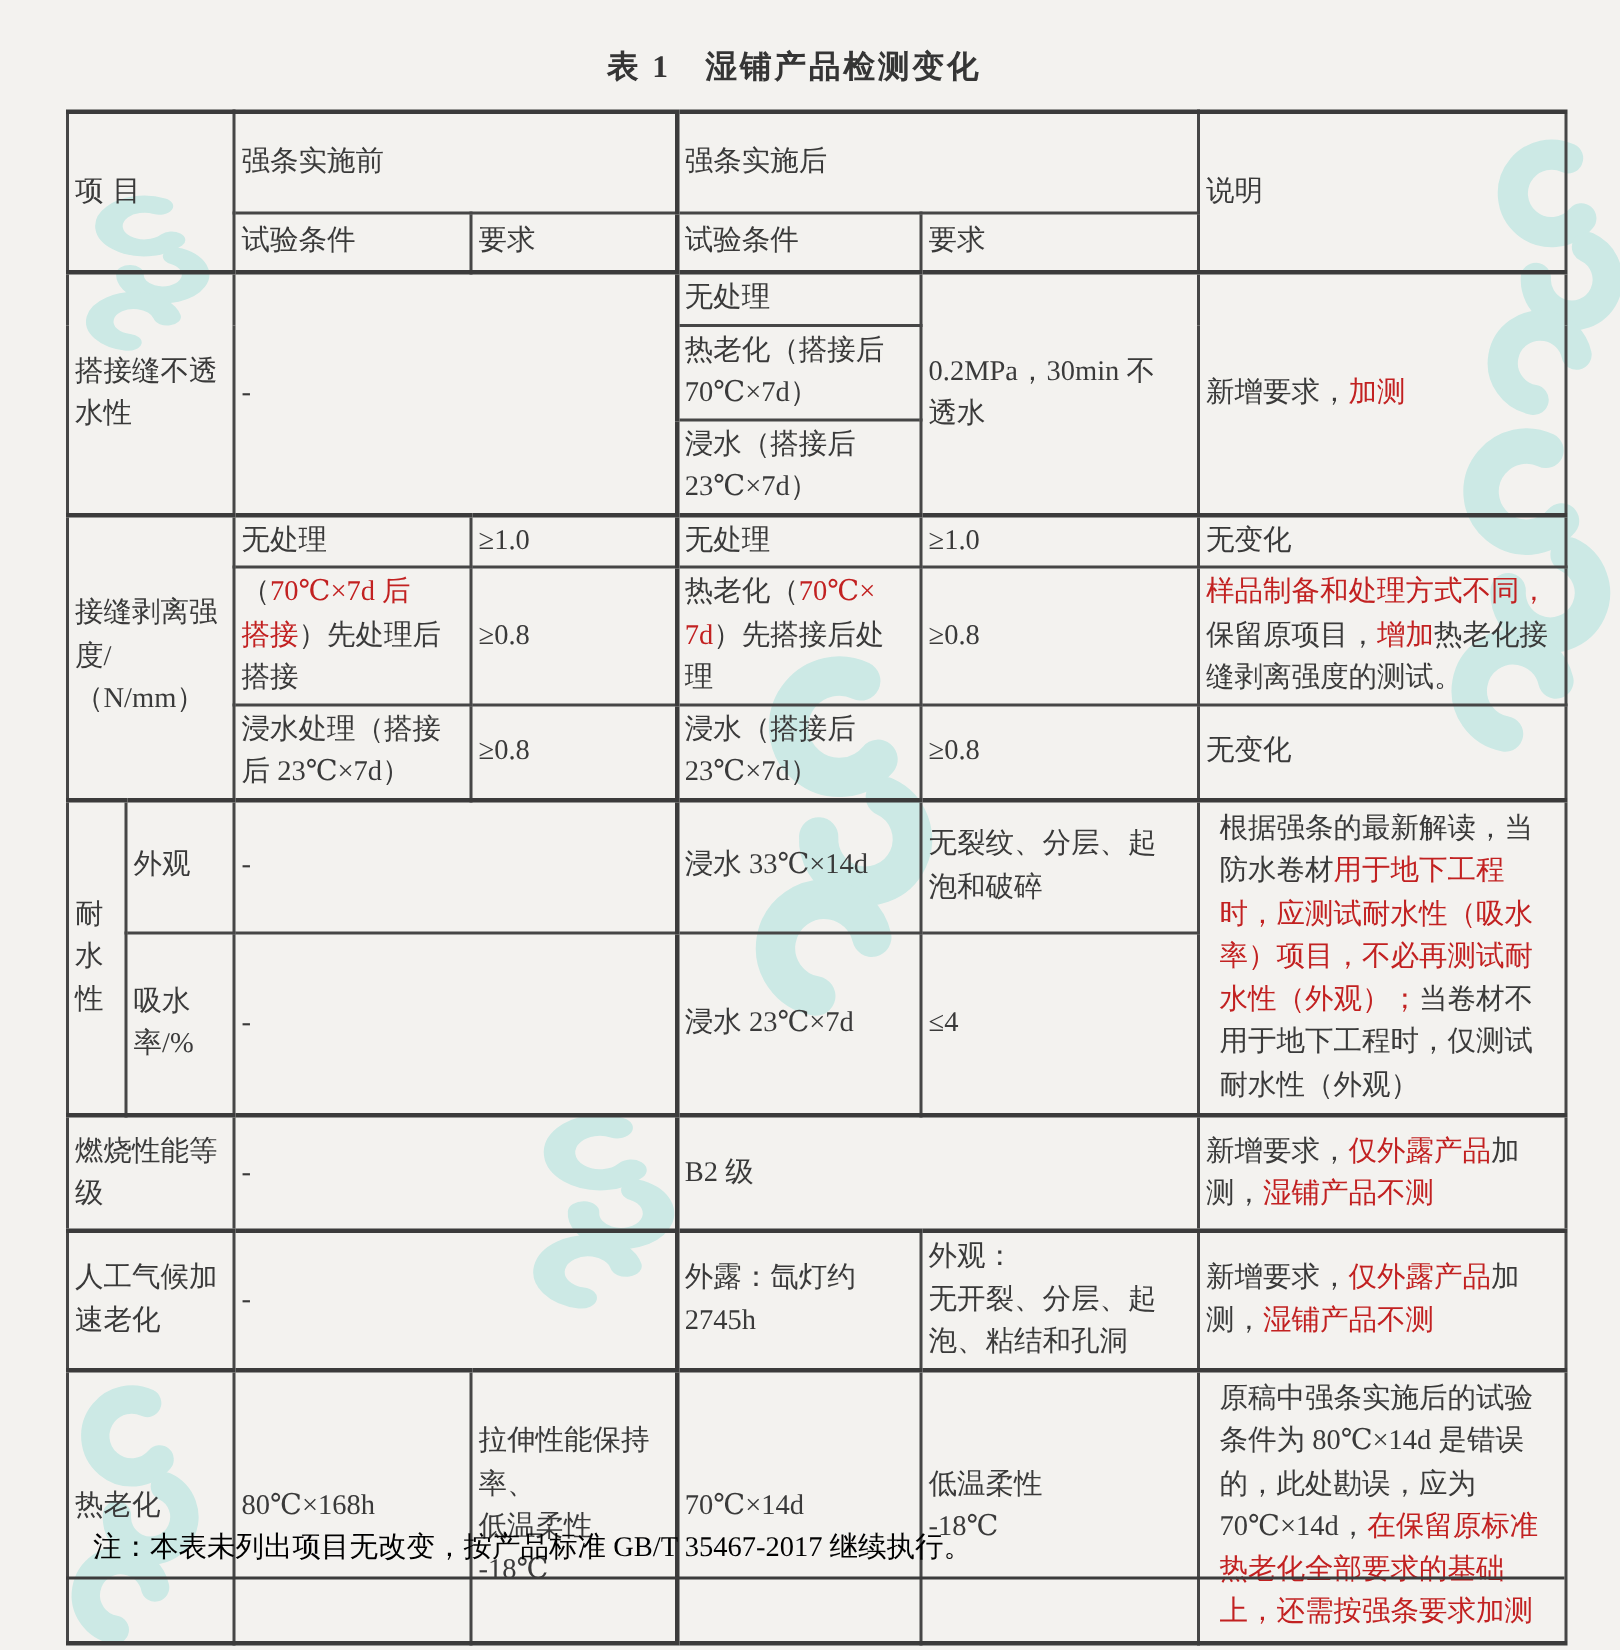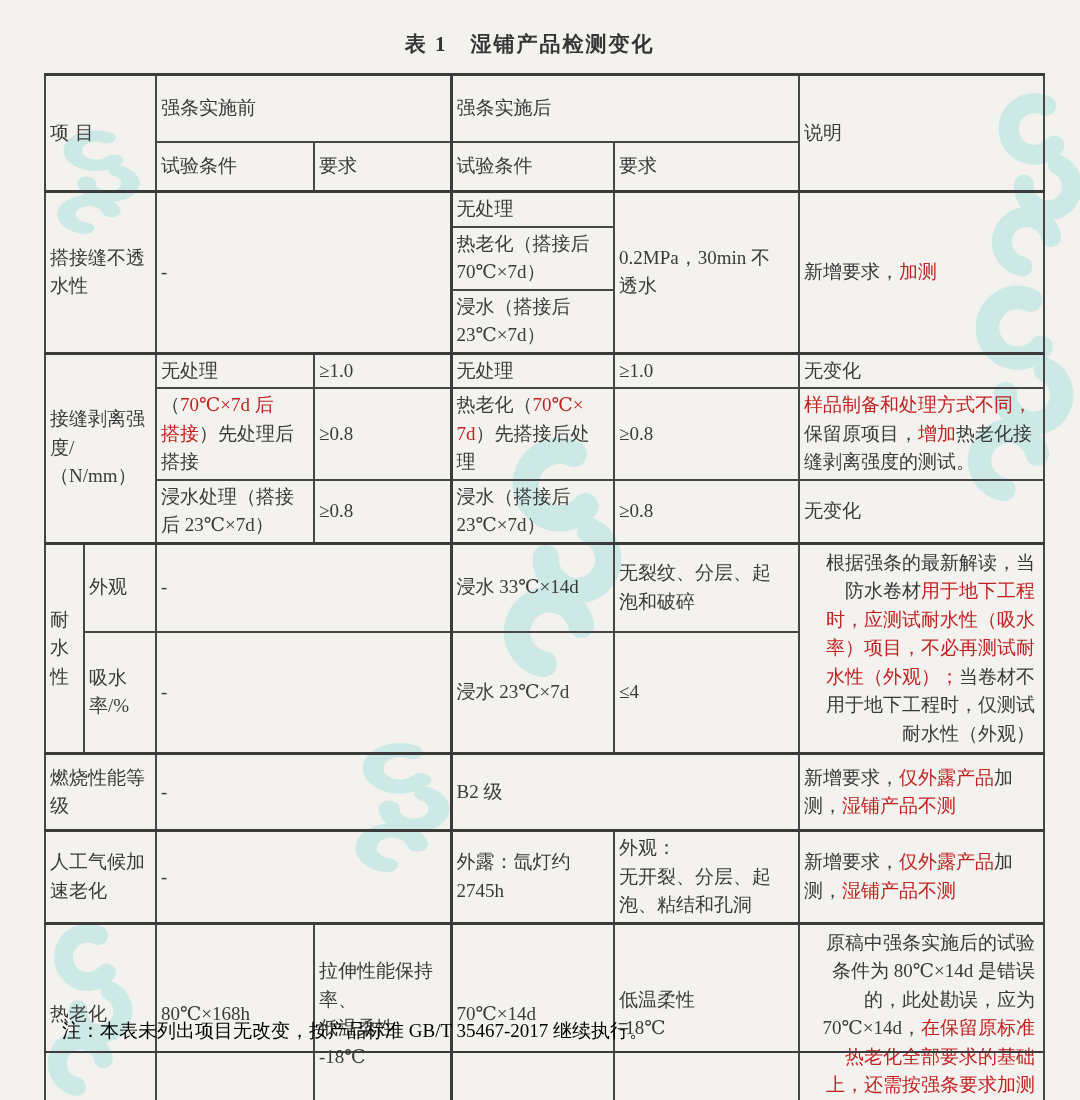--- a/index.html
+++ b/index.html
@@ -34,21 +34,21 @@
   td{
     border:2px solid var(--line);
     text-align:left;vertical-align:middle;
     font-size:19px;line-height:1.5;
     white-space:pre-line;
     padding:2px 4px;
     overflow:hidden;
   }
   tr.major > td{border-top:3px solid var(--line-dark);margin-top:36px;}
   td.vthick{border-left:3px solid var(--line-dark);}
-  td.al{text-align:right;padding:4px 8px 4px 13px;}
+  td.al{text-align:left;padding:4px 8px 4px 13px;}
   td.sp{letter-spacing:6px;}
   .red{color:var(--red);font-weight:normal;}
   .note{
     position:absolute;top:1010px;left:44px;width:999px;height:43px;
     border-bottom:2.5px solid var(--line-dark);
     display:flex;align-items:center;
     padding-left:18px;box-sizing:border-box;
     font-size:19px;color:#000000;
   }
   .wm{position:absolute;pointer-events:none;opacity:.75;}
@@ -99,21 +99,21 @@
   </colgroup>
 
   <tbody>
       <tr style="height:67px">
     <td colspan="2" rowspan="2" class="sp">项目</td>
     <td colspan="2">强条实施前</td>
     <td colspan="2" class="vthick">强条实施后</td>
     <td rowspan="2">说明</td>
   </tr>
 
-  <tr style="height:50px">
+  <tr style="height:40px">
     <td>试验条件</td>
     <td>要求</td>
     <td class="vthick">试验条件</td>
     <td>要求</td>
   </tr>
 
   <tr class="major" style="height:32px">
     <td colspan="2" rowspan="3">搭接缝不透
 水性</td>
     <td colspan="2" rowspan="3">-</td>

